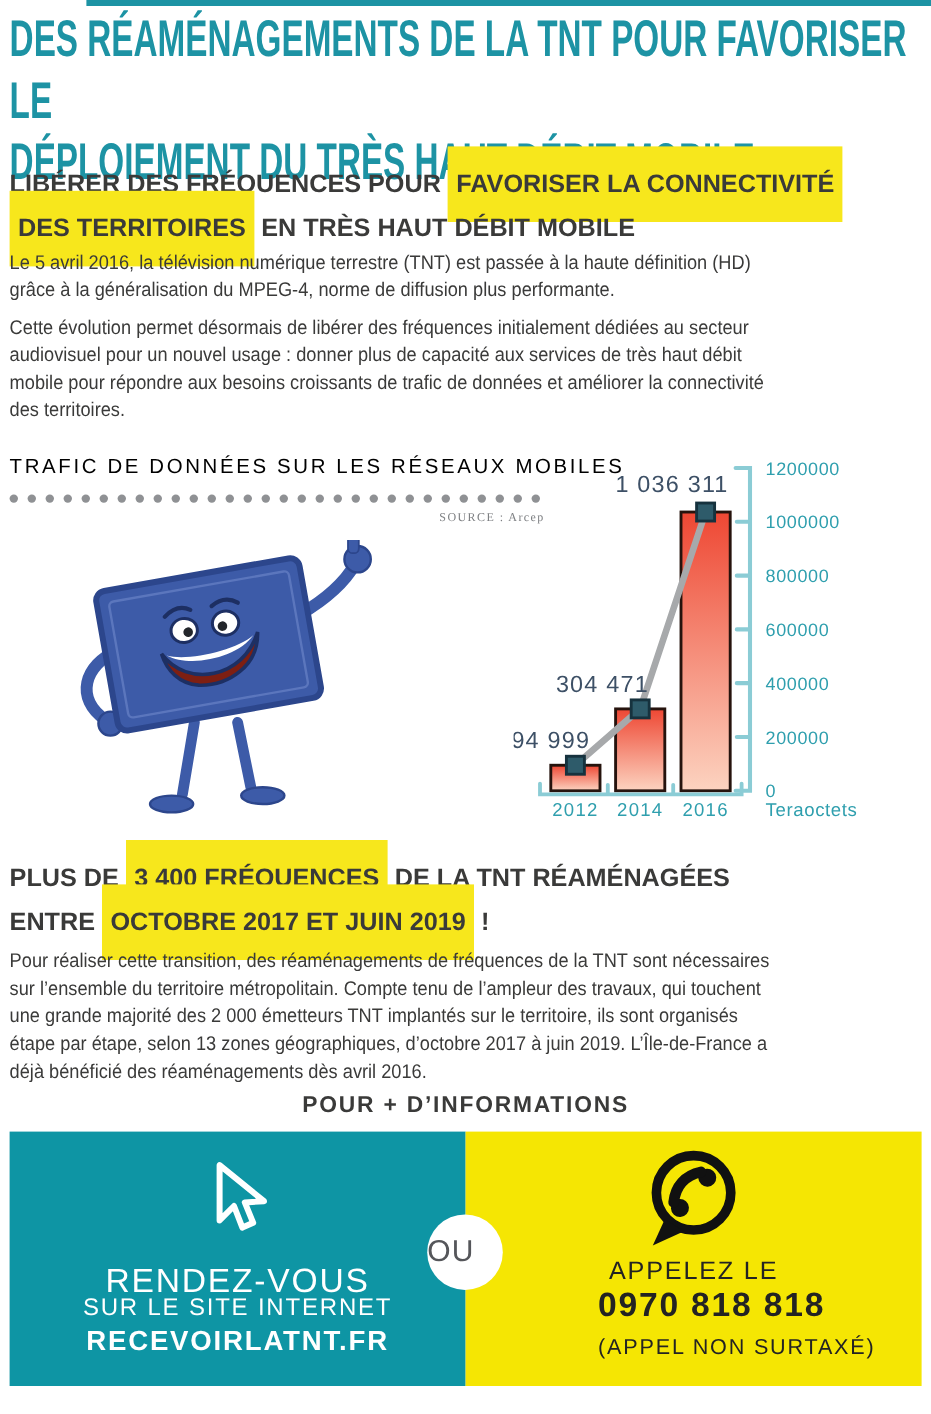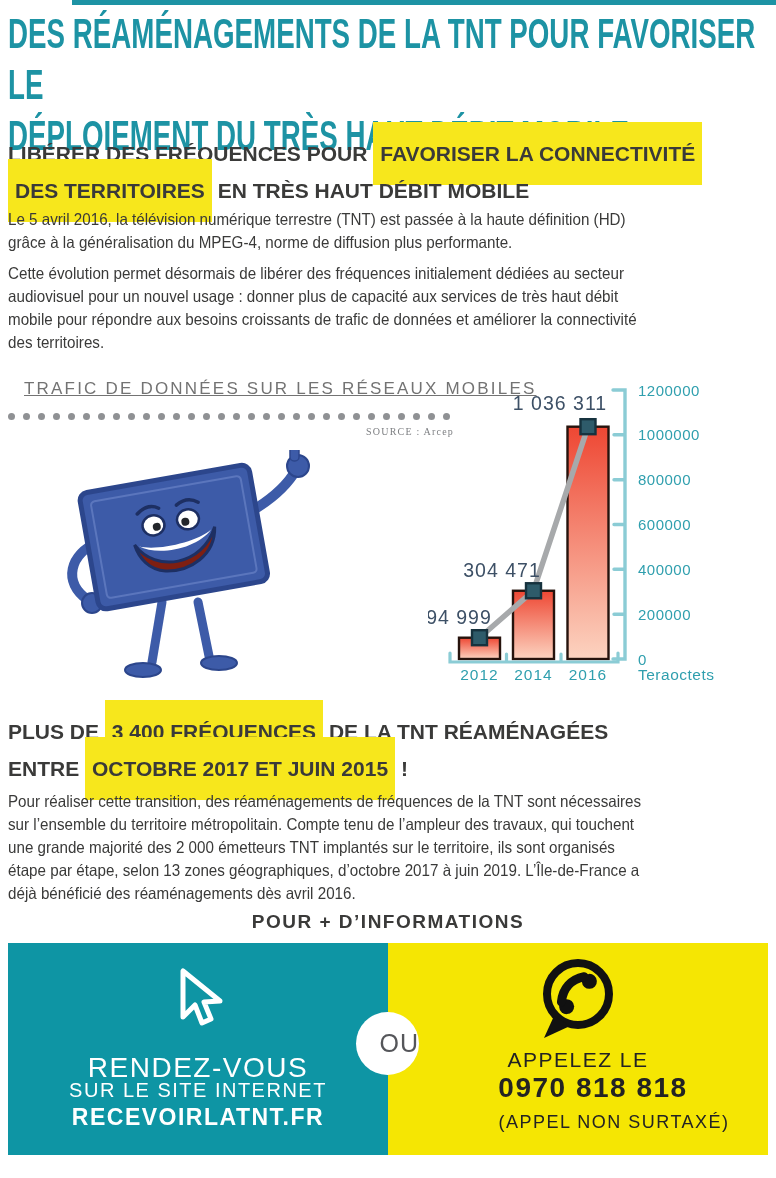--- a/index.html
+++ b/index.html
@@ -13,22 +13,22 @@
            color:#1d93a4;font-weight:bold;font-size:43px;line-height:51px;letter-spacing:0;}
 
   .subhead{position:absolute;left:8px;font-size:21px;font-weight:bold;color:#3a3a39;}
   .subhead .line{height:31px;margin-bottom:6px;white-space:nowrap;}
   .hl{background:#f7e71c;padding:20px 7px;}
 
   .para{position:absolute;left:8px;width:840px;margin:0;
         transform:scaleX(0.92);transform-origin:0 0;
         font-size:16.5px;line-height:23px;color:#3a3a39;white-space:pre-line;}
 
-  .chart-title{position:absolute;left:24px;top:379px;font-size:17px;letter-spacing:2.2px;
-               color:#737373;white-space:nowrap;text-decoration:underline;}
+  .chart-title{position:absolute;left:8px;top:379px;font-size:17px;letter-spacing:2.2px;
+               color:#000000;white-space:nowrap;}
   .dots{position:absolute;left:8px;top:406px;width:460px;}
   .dots span{display:inline-block;width:7px;height:7px;border-radius:50%;
              background:#8f9194;margin-right:8px;}
   .source{position:absolute;left:8px;top:426px;width:446px;text-align:right;
           font-size:10px;letter-spacing:1.2px;color:#7d7f82;font-family:Liberation Serif, serif;}
 
   .mascot{position:absolute;left:46px;top:450px;}
   .chart{position:absolute;left:428px;top:383px;}
   .chart text{font-family:"Liberation Sans",sans-serif;}
 
@@ -42,21 +42,21 @@
   .pl-l1{top:109px;color:#fff;font-size:28px;letter-spacing:1.5px;}
   .pl-l2{top:136px;color:#ffffff;font-size:20px;letter-spacing:1.5px;}
   .pl-site{top:161px;color:#fff;font-size:23px;font-weight:bold;letter-spacing:1.5px;}
   .pr-l1{top:105px;color:#232323;font-size:21px;letter-spacing:1.5px;}
   .pr-phone{top:129px;color:#232323;font-size:28px;font-weight:bold;letter-spacing:1.5px;margin-left:15px;}
   .pr-note{top:169px;color:#232323;font-size:18px;letter-spacing:1.5px;margin-left:36px;}
   .cursor-svg{position:absolute;left:161px;top:22px;}
   .phone-svg{position:absolute;left:150px;top:13px;}
 
   .ou-circle{position:absolute;left:356px;top:1012px;width:63px;height:63px;border-radius:50%;
-             background:#fff;z-index:3;display:flex;align-items:center;justify-content:flex-end;
+             background:#fff;z-index:3;display:flex;align-items:center;justify-content:flex-start;
              color:#55565a;font-size:25px;letter-spacing:1px;}
 </style>
 </head>
 <body>
 
 <div class="page">
 
   <div class="top-bar"></div>
 
   <h1 class="h-title"><span>DES RÉAMÉNAGEMENTS DE LA TNT POUR FAVORISER LE</span><br><span>DÉPLOIEMENT DU TRÈS HAUT DÉBIT MOBILE</span></h1>
@@ -133,21 +133,21 @@
       <text x="74" y="193.7" text-anchor="middle" fill="#3d5066" font-size="19.5" letter-spacing="1">304 471</text>
       <text x="132" y="26.7" text-anchor="middle" fill="#3d5066" font-size="19.5" letter-spacing="1">1 036 311</text>
       <text x="51.5" y="297" text-anchor="middle" fill="#2f9fae" font-size="15.5" letter-spacing="1">2012</text>
       <text x="105.5" y="297" text-anchor="middle" fill="#2f9fae" font-size="15.5" letter-spacing="1">2014</text>
       <text x="160" y="297" text-anchor="middle" fill="#2f9fae" font-size="15.5" letter-spacing="1">2016</text>
       <text x="210" y="297" fill="#2f9fae" font-size="15.5" letter-spacing="0.5">Teraoctets</text>
     </svg>
 
   <div class="subhead" style="top:720px;">
     <div class="line"><span>PLUS DE </span><span class="hl">3 400 FRÉQUENCES</span><span> DE LA TNT RÉAMÉNAGÉES</span></div>
-    <div class="line"><span>ENTRE </span><span class="hl">OCTOBRE 2017 ET JUIN 2015</span><span> !</span></div>
+    <div class="line"><span>ENTRE </span><span class="hl">OCTOBRE 2017 ET JUIN 2019</span><span> !</span></div>
   </div>
 
   <p class="para" style="top:790px;">Pour réaliser cette transition, des réaménagements de fréquences de la TNT sont nécessaires
 sur l’ensemble du territoire métropolitain. Compte tenu de l’ampleur des travaux, qui touchent
 une grande majorité des 2 000 émetteurs TNT implantés sur le territoire, ils sont organisés
 étape par étape, selon 13 zones géographiques, d’octobre 2017 à juin 2019. L’Île-de-France a
 déjà bénéficié des réaménagements dès avril 2016.</p>
 
   <div class="info-title">POUR + D’INFORMATIONS</div>
 

